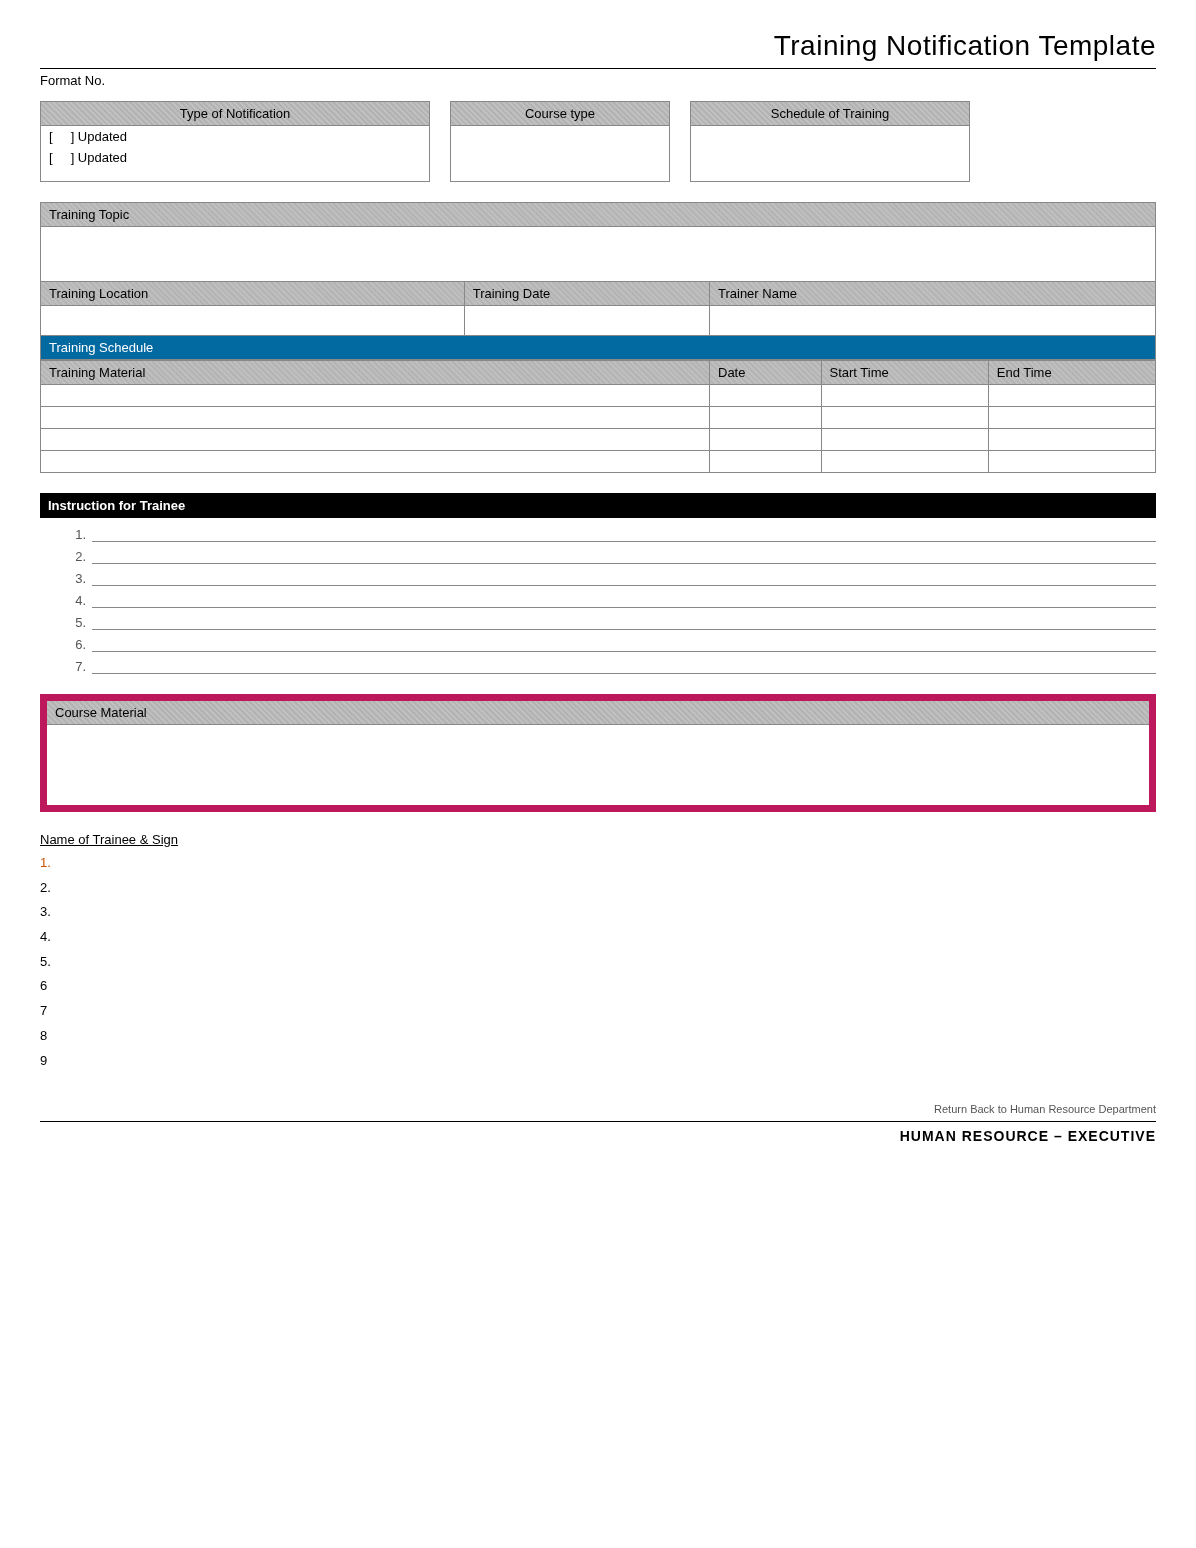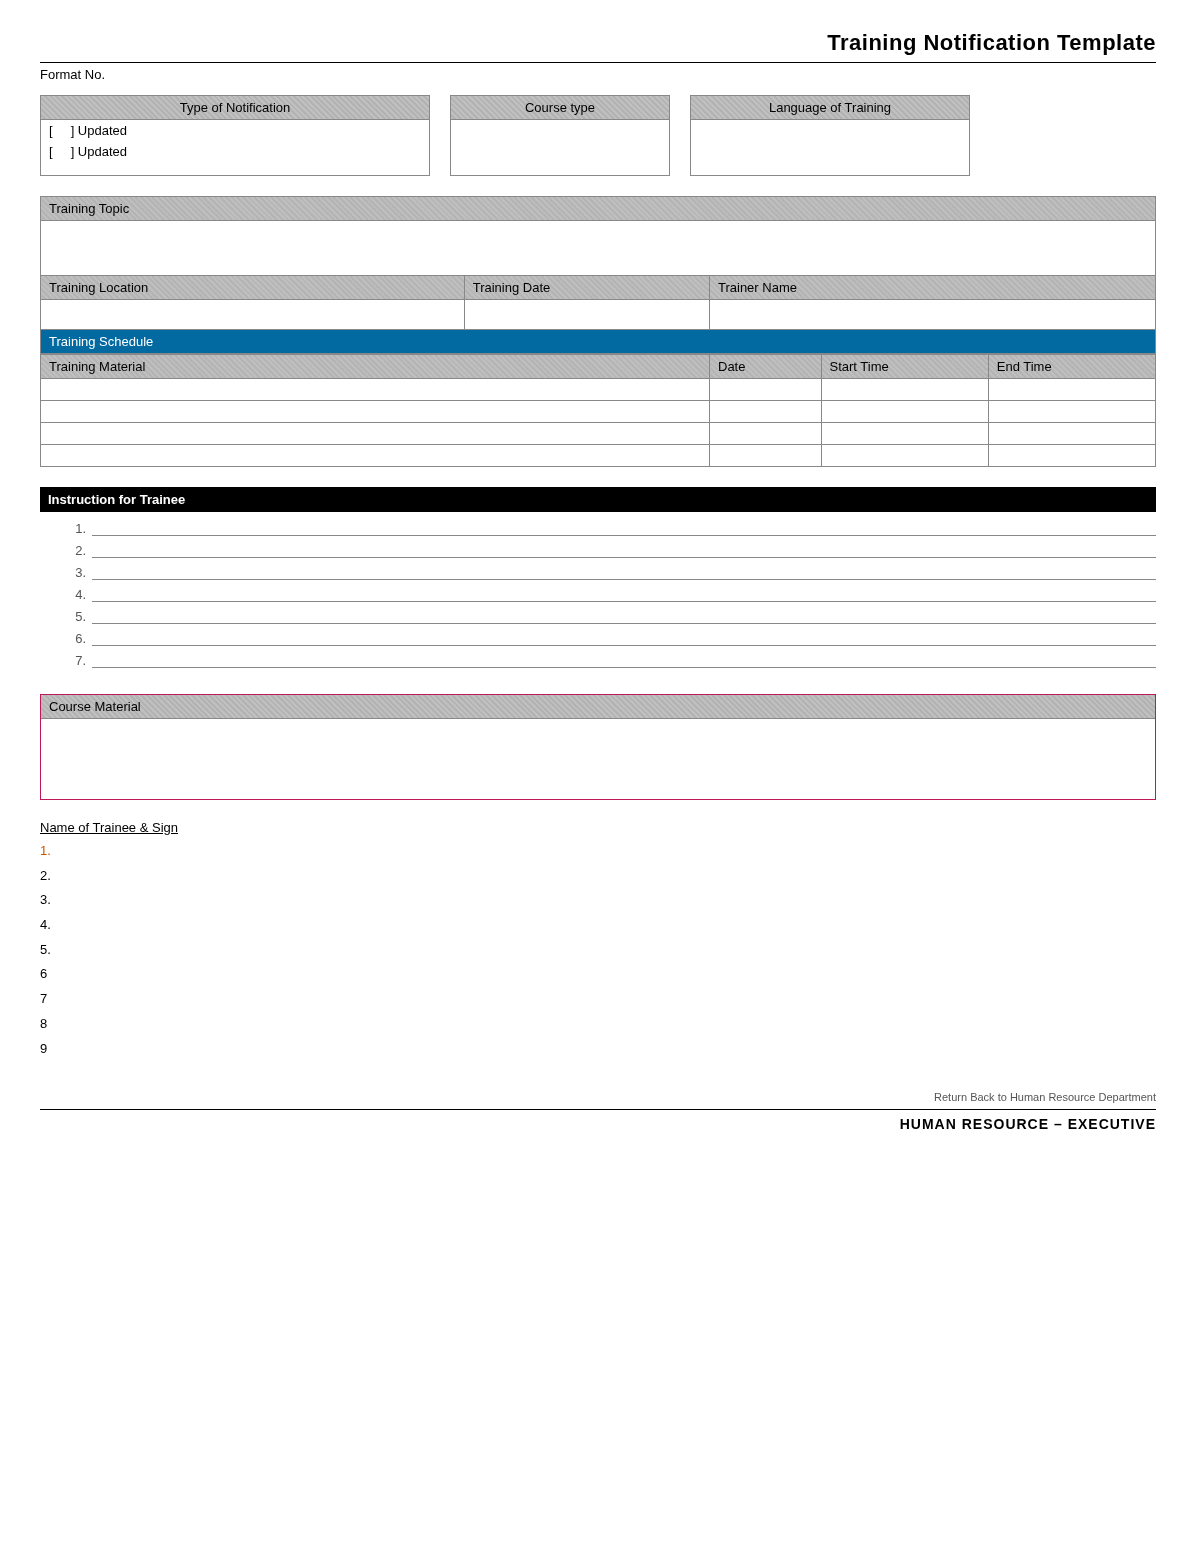--- a/index.html
+++ b/index.html
@@ -8,22 +8,22 @@
       font-family: Arial, sans-serif;
       font-size: 13px;
       color: #000;
       width: 1196px;
       min-height: 1548px;
       padding: 30px 40px 30px 40px;
     }
 
     .page-title {
       text-align: right;
-      font-size: 22px;
-      font-weight: bold;
+      font-size: 28px;
+      font-weight: normal;
       margin-bottom: 6px;
       letter-spacing: 0.5px;
     }
 
     .format-no-row {
       border-top: 1px solid #000;
       padding-top: 4px;
       margin-bottom: 13px;
       font-size: 13px;
     }
@@ -116,21 +116,21 @@
       height: 22px;
     }
 
     .main-table-wrapper {
       margin-bottom: 20px;
       border-radius: 32px;
     }
 
     
     .instruction-section {
-      margin-bottom: 26px;
+      margin-bottom: 20px;
     }
 
     .instruction-header {
       background: #000;
       color: #fff;
       font-weight: bold;
       padding: 5px 8px;
       font-size: 13px;
       margin-bottom: 8px;
     }
@@ -155,21 +155,21 @@
     }
 
     .numbered-list li .line {
       flex: 1;
       border-bottom: 1px solid #888;
       height: 16px;
     }
 
     
     .course-material-box {
-      border: 1px solid #be185d;
+      border: 7px solid #be185d;
       margin-bottom: 20px;
     }
 
     .course-material-header {
       background: #c0c0c0;
       background-image: repeating-linear-gradient(
         45deg,
         transparent,
         transparent 2px,
         rgba(0,0,0,0.07) 2px,
@@ -256,21 +256,21 @@
       <span>] Updated</span>
     </div>
   </div>
 
   <div class="box-section">
     <div class="box-header">Course type</div>
     <div class="box-body"></div>
   </div>
 
   <div class="box-section">
-    <div class="box-header">Language of Training</div>
+    <div class="box-header">Schedule of Training</div>
     <div class="box-body"></div>
   </div>
 
 </div>
 
 <div class="main-table-wrapper">
   <table class="training-table">
 
     <tbody>
         <tr>

